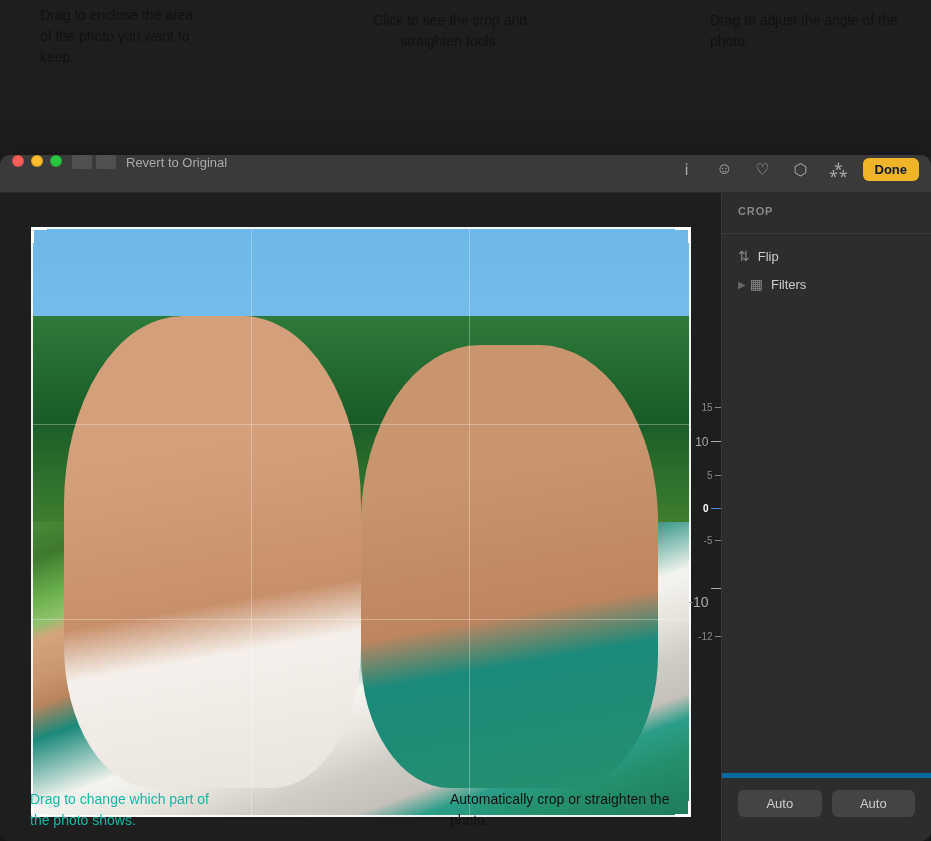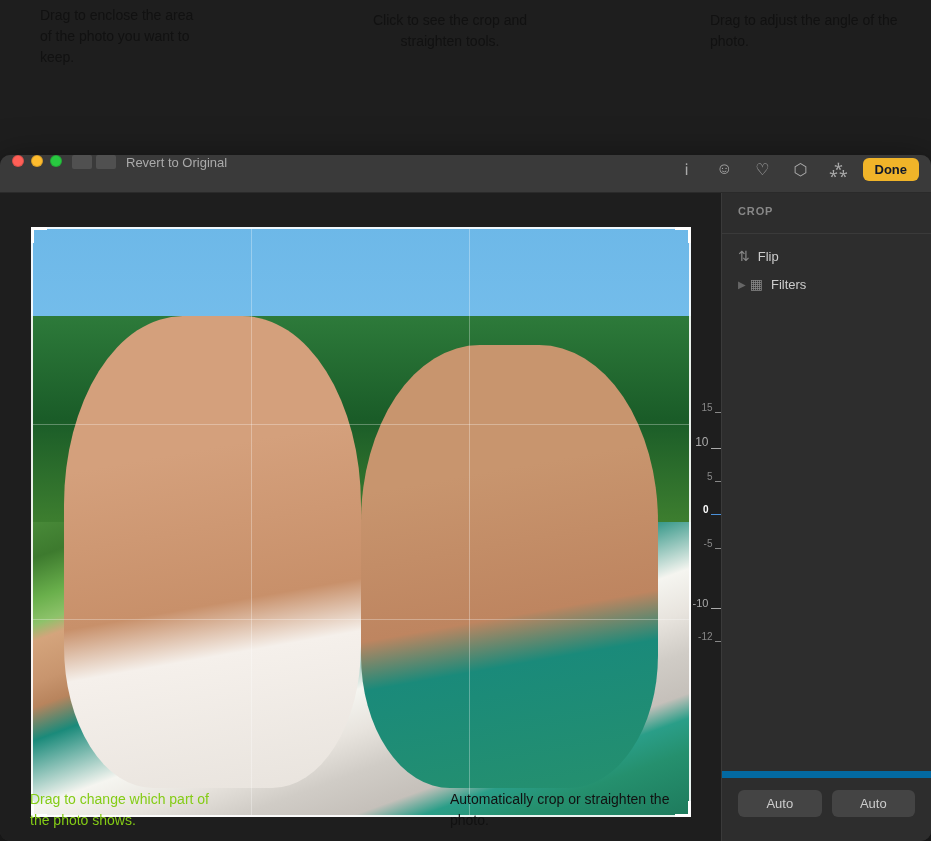--- a/index.html
+++ b/index.html
@@ -269,21 +269,21 @@
       display: flex;
       flex-direction: column;
       align-items: flex-end;
       justify-content: space-between;
       color: #aaa;
       font-size: 10px;
     }
 
     .angle-marker {
       display: flex;
-      align-items: flex-end;
+      align-items: center;
       gap: 2px;
     }
 
     .angle-tick {
       width: 8px;
       height: 1px;
       background: #888;
     }
     .angle-tick-main {
       width: 12px;
@@ -333,21 +333,21 @@
     }
 
     .panel-chevron {
       color: #666;
       font-size: 10px;
       margin-right: -4px;
     }
 
     .panel-bottom {
       margin-top: auto;
-      border-top: 7px solid #0369a1;
+      border-top: 5px solid #0369a1;
       padding: 12px 16px;
       display: flex;
       gap: 10px;
     }
 
     .panel-bottom-btn {
       flex: 1;
       background: #444;
       border: none;
       border-radius: 6px;
@@ -388,21 +388,21 @@
       font-size: 14px;
       line-height: 1.5;
       text-align: left;
       max-width: 200px;
     }
 
     .callout-bottom-left {
       position: absolute;
       bottom: 10px;
       left: 30px;
-      color: #84cc16;
+      color: #14b8a6;
       font-size: 14px;
       line-height: 1.5;
       max-width: 200px;
       margin-top: 24px;
     }
 
     .callout-bottom-right {
       position: absolute;
       bottom: 10px;
       left: 450px;
@@ -549,21 +549,21 @@
           <div class="angle-marker">
             <span style="color:#fff;font-size:10px;font-weight:600;">0</span>
 
             <div class="angle-tick-main" style="background:#4a90d9;"></div>
           </div>
           <div class="angle-marker">
             <span style="color:#888;font-size:10px;">-5</span>
             <div class="angle-tick"></div>
           </div>
           <div class="angle-marker">
-            <span style="color:#aaa;font-size:11px;margin-top:26px;">-10</span>
+            <span style="color:#aaa;font-size:14px;margin-top:26px;">-10</span>
             <div class="angle-tick-main"></div>
           </div>
           <div class="angle-marker">
             <span style="color:#888;font-size:10px;">-12</span>
             <div class="angle-tick"></div>
           </div>
         </div>
       </div>
     </div>
 

